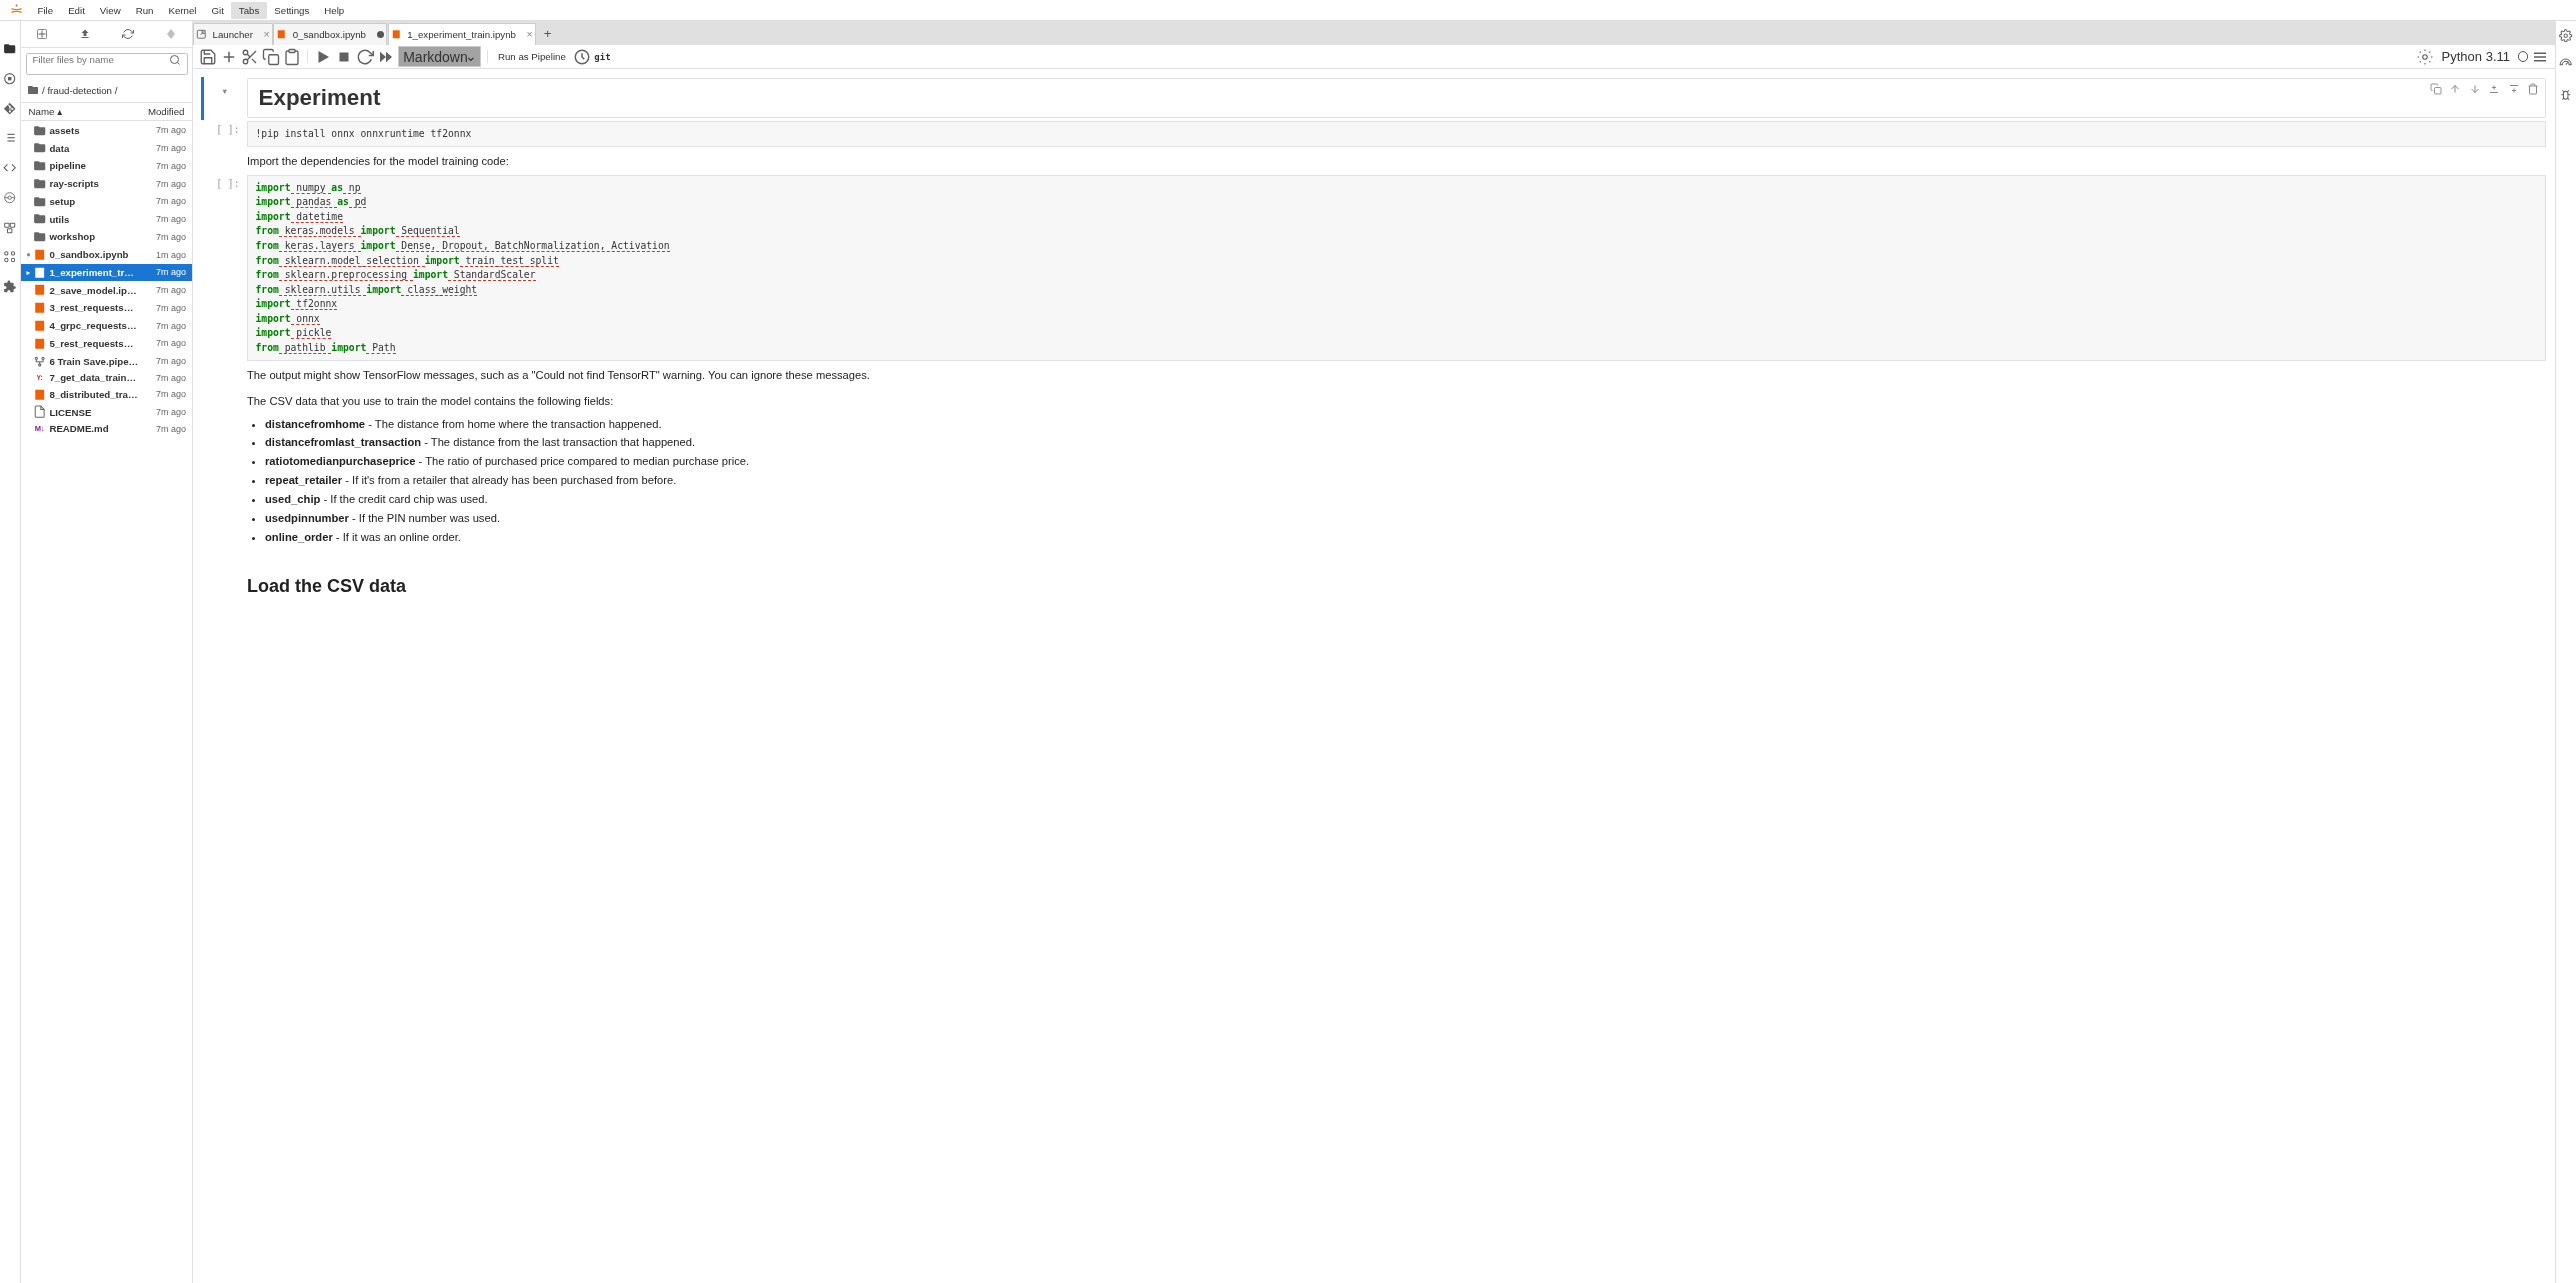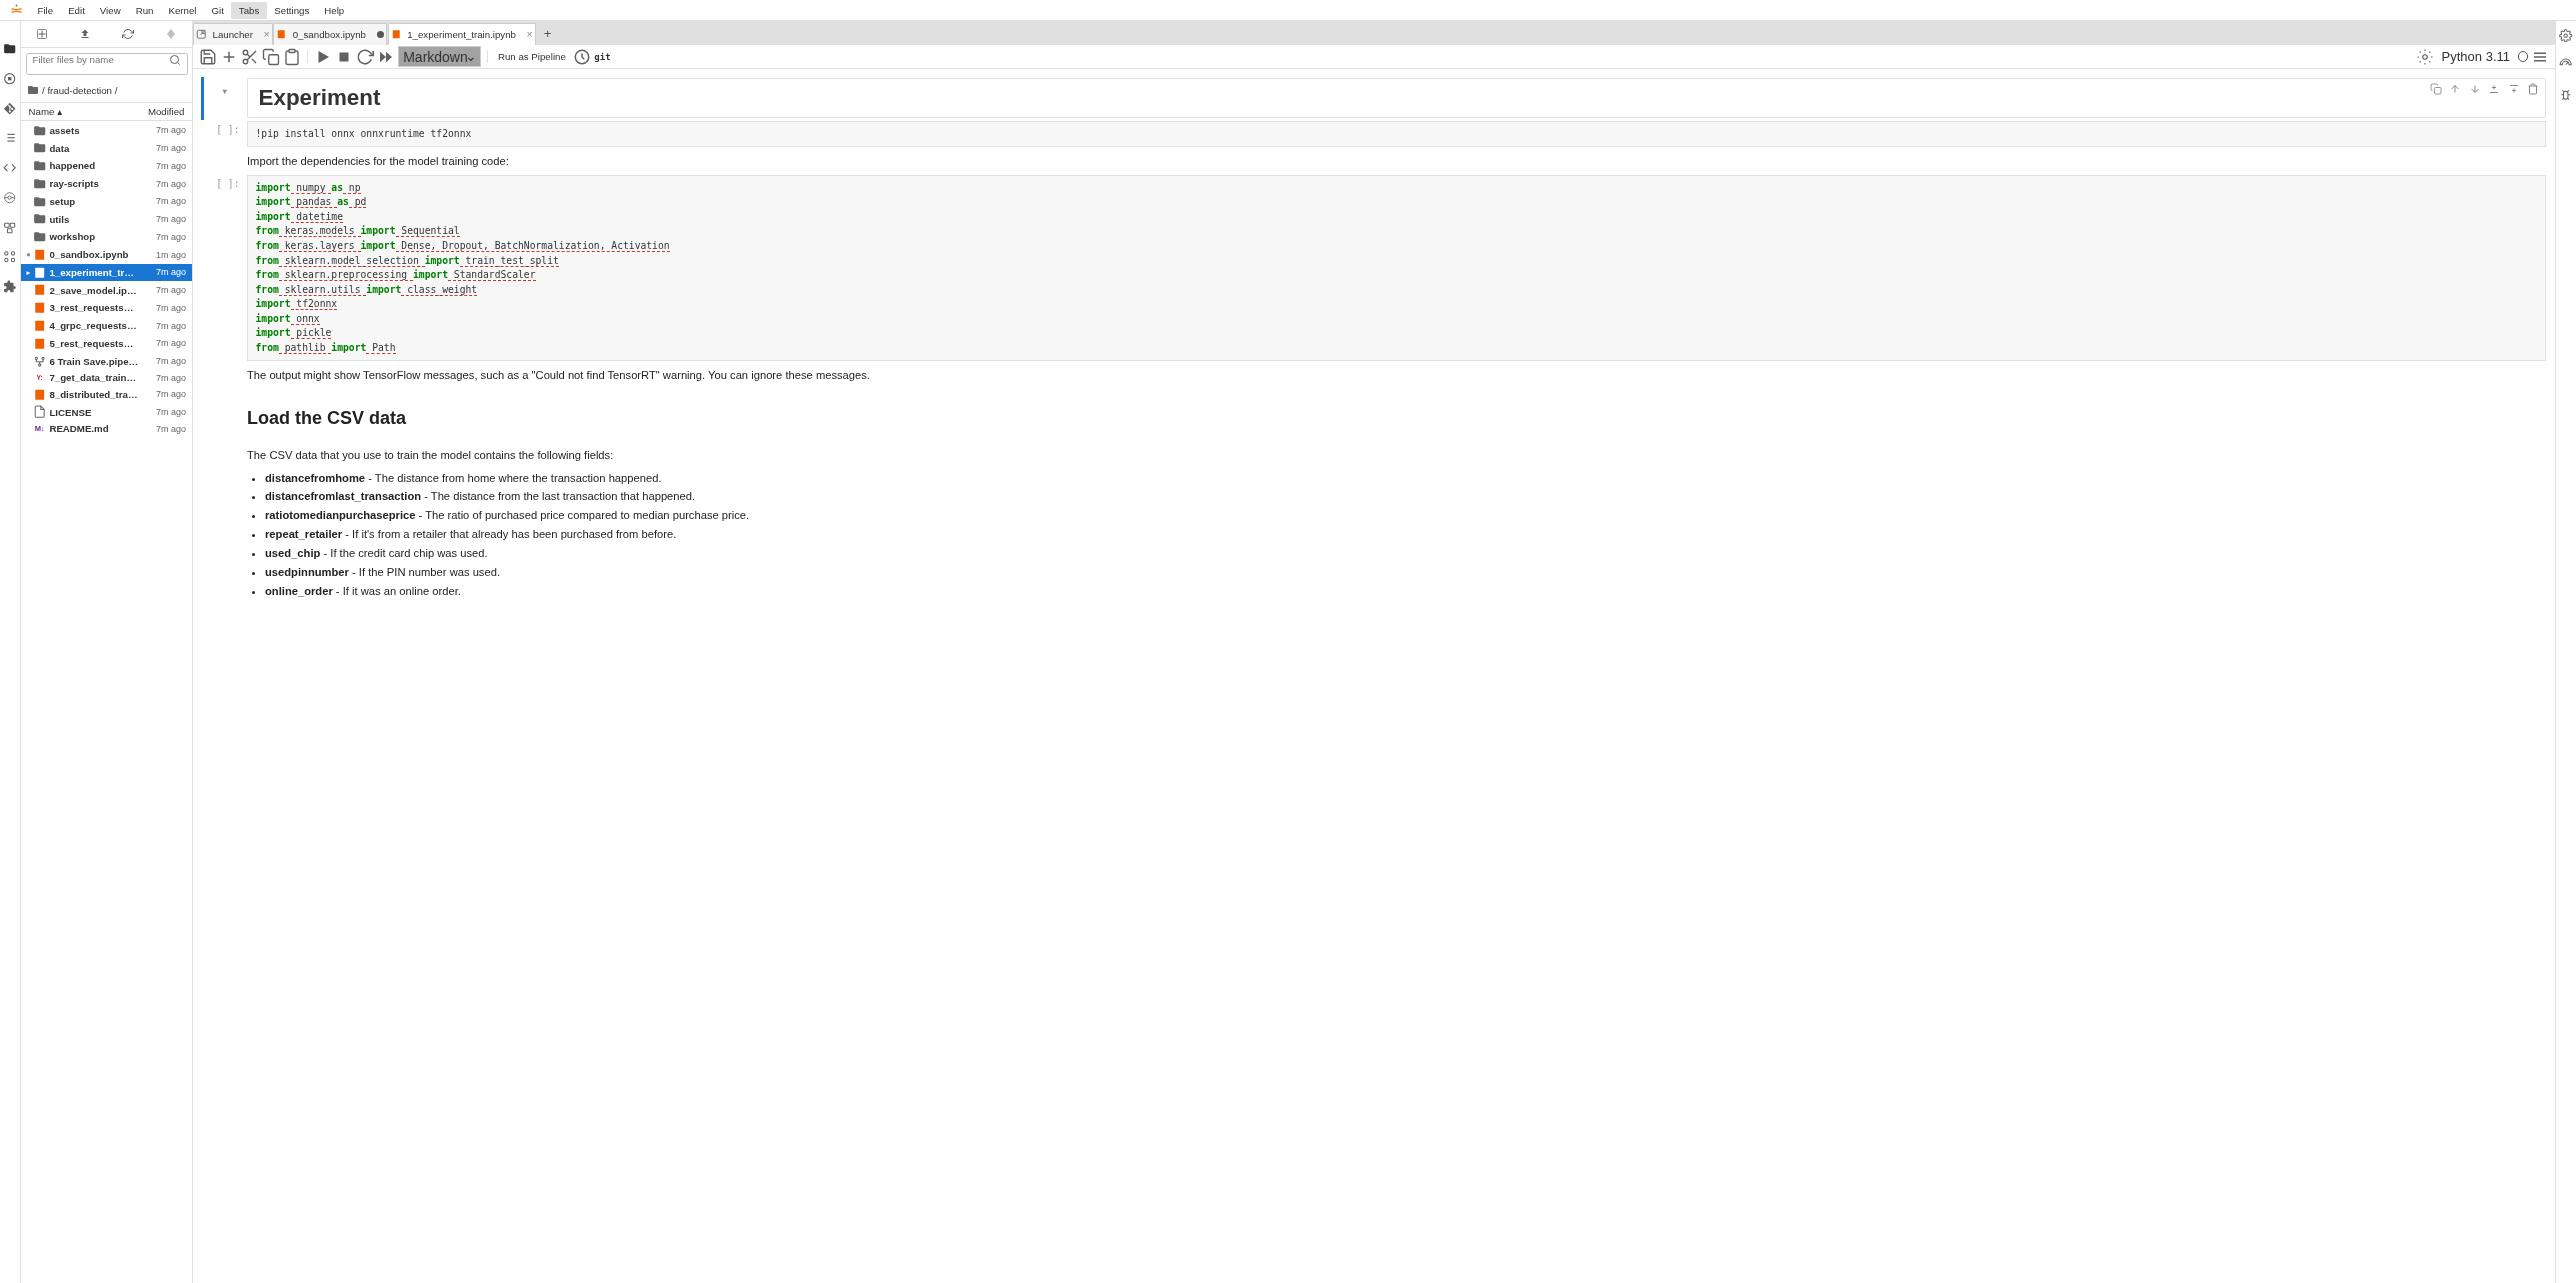--- a/index.html
+++ b/index.html
@@ -225,21 +225,21 @@
             <span class="fname">data</span>
             <span class="fmod">7m ago</span>
           </div>
           <div class="fb-item">
             <span class="expand"></span>
             <span class="ficon">
               <svg width="10.5" height="10.5" viewBox="0 0 24 24" fill="currentColor">
                 <path d="M10 4H4c-1.1 0-2 .9-2 2v12c0 1.1.9 2 2 2h16c1.1 0 2-.9 2-2V8c0-1.1-.9-2-2-2h-8l-2-2z"></path>
               </svg>
             </span>
-            <span class="fname">happened</span>
+            <span class="fname">pipeline</span>
             <span class="fmod">7m ago</span>
           </div>
           <div class="fb-item">
             <span class="expand"></span>
             <span class="ficon">
               <svg width="10.5" height="10.5" viewBox="0 0 24 24" fill="currentColor">
                 <path d="M10 4H4c-1.1 0-2 .9-2 2v12c0 1.1.9 2 2 2h16c1.1 0 2-.9 2-2V8c0-1.1-.9-2-2-2h-8l-2-2z"></path>
               </svg>
             </span>
             <span class="fname">ray-scripts</span>
@@ -570,39 +570,39 @@
         </div>
 
         <div class="cell md">
           <div class="gutter"></div>
           <div class="cell-body">The output might show TensorFlow messages, such as a "Could not find TensorRT" warning. You can ignore these messages.</div>
         </div>
 
         <div class="cell md">
           <div class="gutter"></div>
           <div class="cell-body">
-              <h2>Load the CSV data</h2>
-            </div>
-        </div>
-
-        <div class="cell md">
-          <div class="gutter"></div>
-          <div class="cell-body">
             <p>The CSV data that you use to train the model contains the following fields:</p>
             <ul id="fields-list">
                 <li><b>distancefromhome</b> - The distance from home where the transaction happened.</li>
                 <li><b>distancefromlast_transaction</b> - The distance from the last transaction that happened.</li>
                 <li><b>ratiotomedianpurchaseprice</b> - The ratio of purchased price compared to median purchase price.</li>
                 <li><b>repeat_retailer</b> - If it's from a retailer that already has been purchased from before.</li>
                 <li><b>used_chip</b> - If the credit card chip was used.</li>
                 <li><b>usedpinnumber</b> - If the PIN number was used.</li>
                 <li><b>online_order</b> - If it was an online order.</li>
               </ul>
           </div>
         </div>
+
+        <div class="cell md">
+          <div class="gutter"></div>
+          <div class="cell-body">
+              <h2>Load the CSV data</h2>
+            </div>
+        </div>
       </div>
     </div>
 
     <div class="right-rail">
       <div class="rail-icon">
           <svg viewBox="0 0 24 24" fill="none" stroke="currentColor" stroke-width="1.8">
             <circle cx="12" cy="12" r="3"></circle>
             <path d="M19.4 15a1.65 1.65 0 0 0 .33 1.82l.06.06a2 2 0 1 1-2.83 2.83l-.06-.06a1.65 1.65 0 0 0-1.82-.33 1.65 1.65 0 0 0-1 1.51V21a2 2 0 0 1-4 0v-.09a1.65 1.65 0 0 0-1-1.51 1.65 1.65 0 0 0-1.82.33l-.06.06a2 2 0 1 1-2.83-2.83l.06-.06a1.65 1.65 0 0 0 .33-1.82 1.65 1.65 0 0 0-1.51-1H3a2 2 0 0 1 0-4h.09a1.65 1.65 0 0 0 1.51-1 1.65 1.65 0 0 0-.33-1.82l-.06-.06a2 2 0 1 1 2.83-2.83l.06.06a1.65 1.65 0 0 0 1.82.33h0a1.65 1.65 0 0 0 1-1.51V3a2 2 0 0 1 4 0v.09a1.65 1.65 0 0 0 1 1.51 1.65 1.65 0 0 0 1.82-.33l.06-.06a2 2 0 1 1 2.83 2.83l-.06.06a1.65 1.65 0 0 0-.33 1.82v0a1.65 1.65 0 0 0 1.51 1H21a2 2 0 0 1 0 4h-.09a1.65 1.65 0 0 0-1.51 1z"></path>
           </svg>
         </div>

